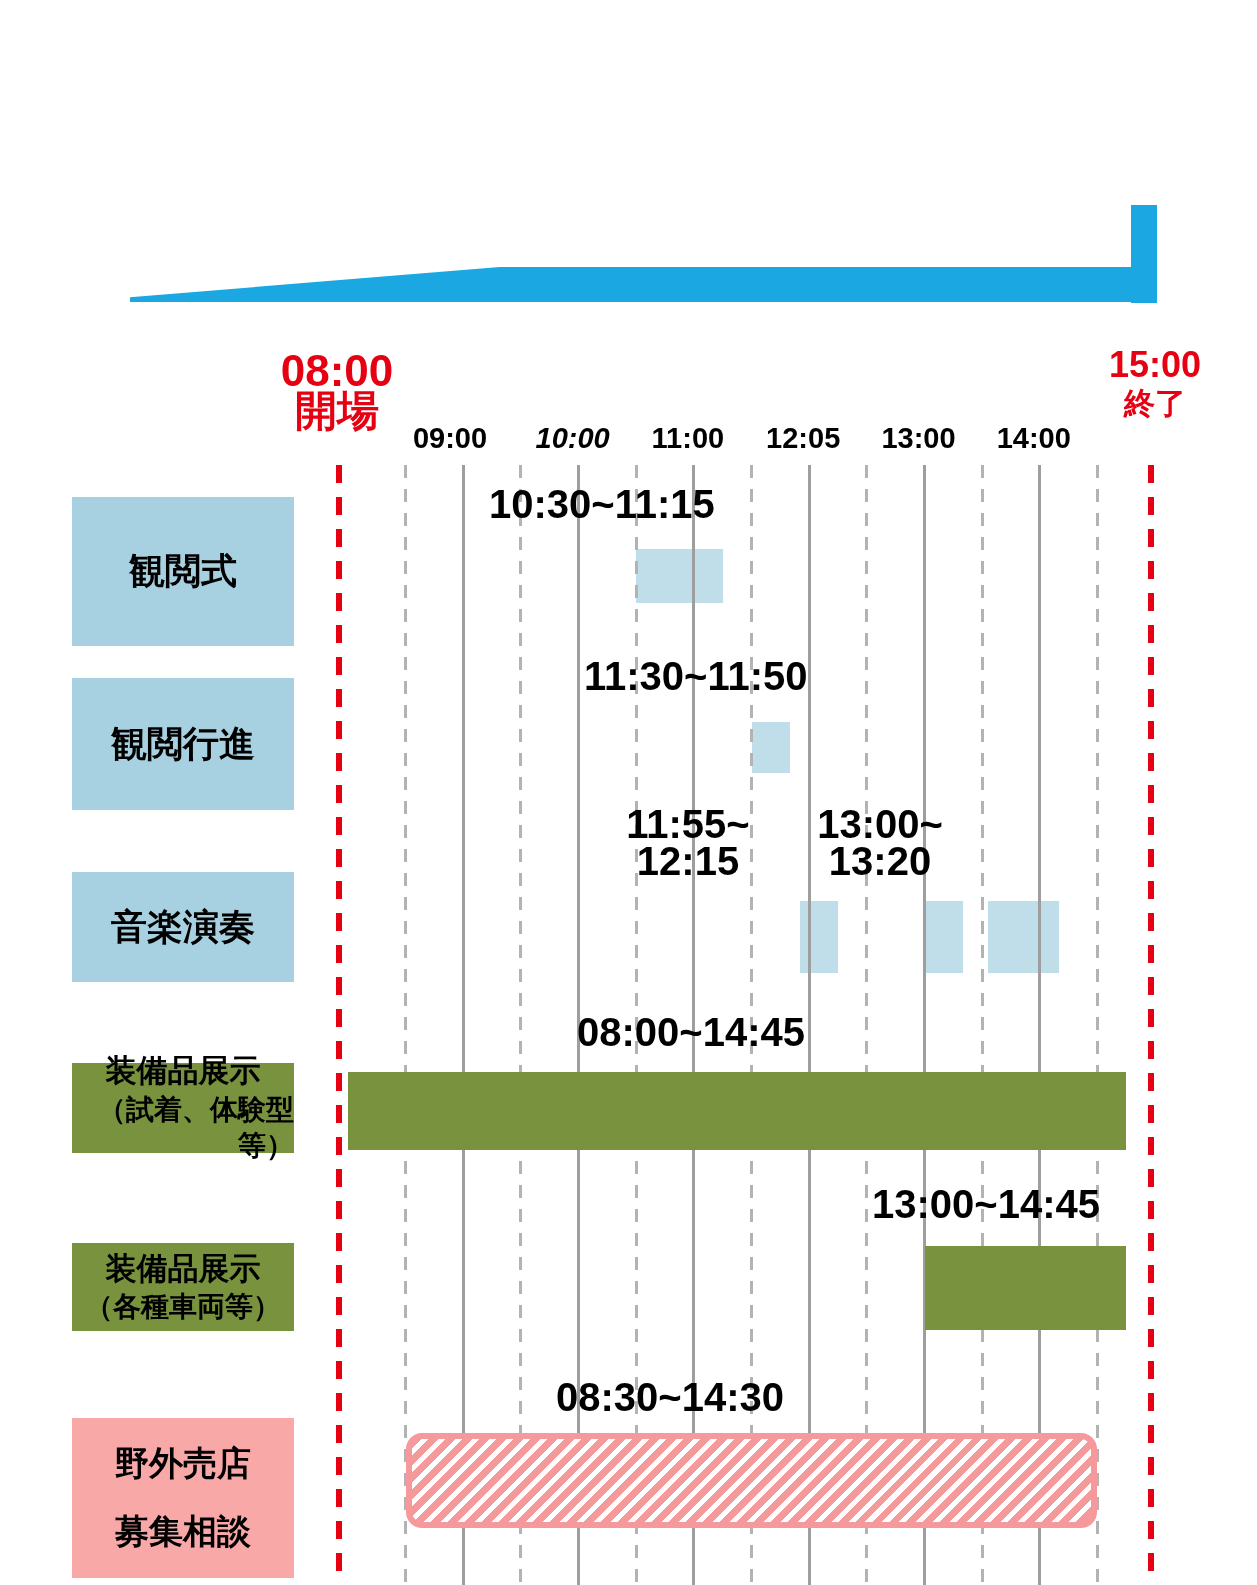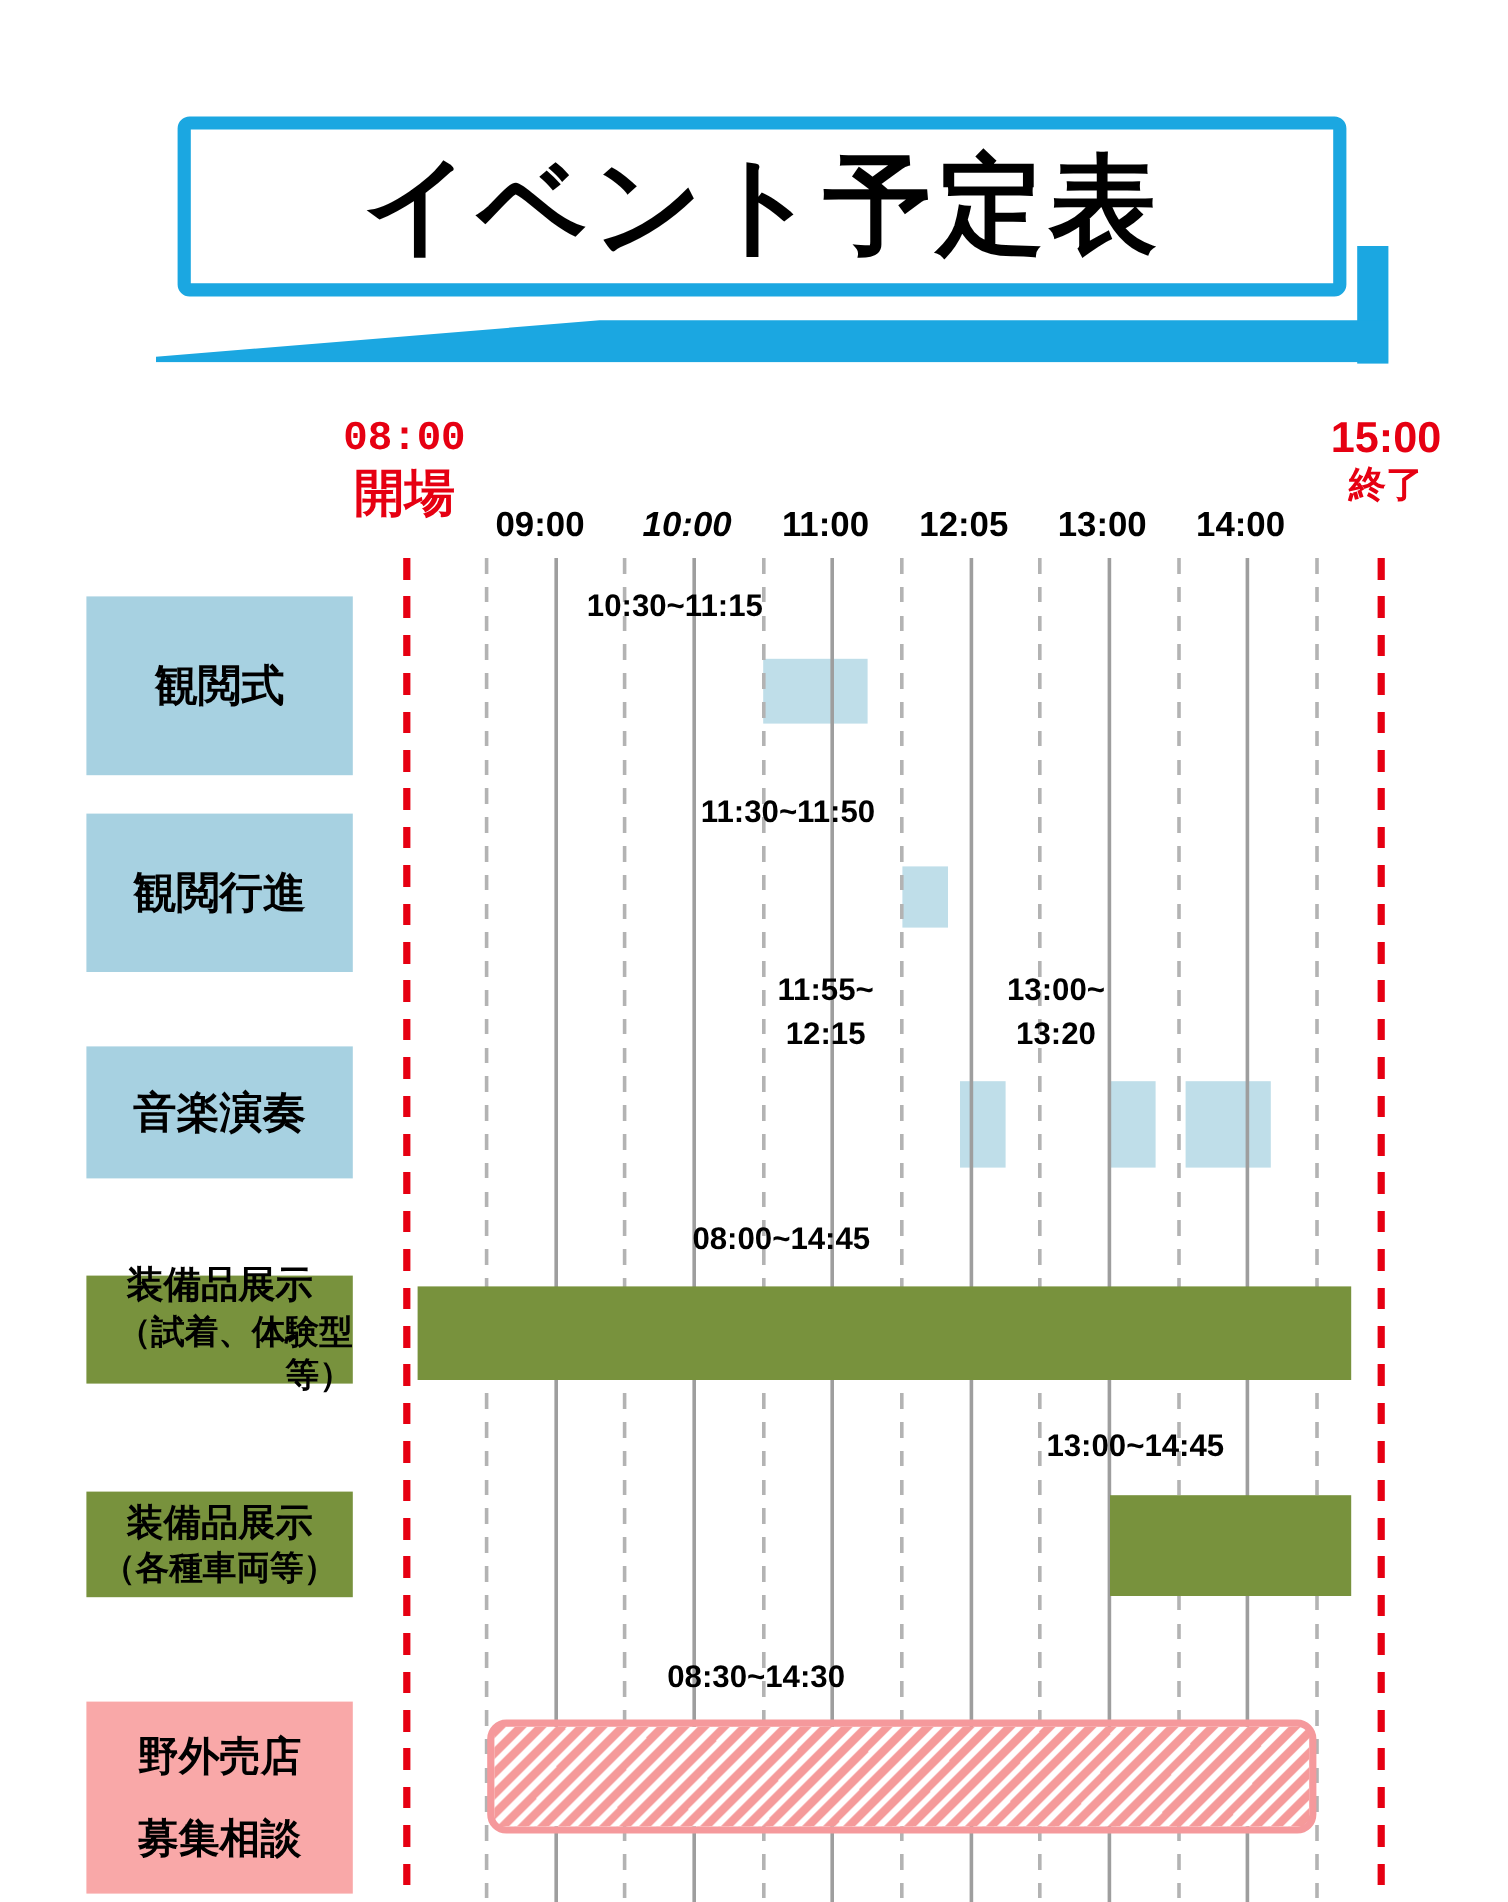--- a/index.html
+++ b/index.html
@@ -10,21 +10,21 @@
   .title-box{position:absolute;left:148px;top:97px;width:974px;height:150px;
     background:#fff;border:11px solid var(--accent);border-radius:10px;
     box-sizing:border-box;display:flex;align-items:center;justify-content:center;z-index:2;}
   .title-text{font-size:90px;letter-spacing:4px;line-height:1;}
   .swoosh{position:absolute;left:130px;top:263px;width:1027px;height:39px;background:var(--accent);
     clip-path:polygon(0 100%,0 88%,36% 10%,100% 10%,100% 100%);z-index:1;}
   .tail{position:absolute;left:1131px;top:205px;width:26px;height:98px;background:var(--accent);z-index:0;}
 
   
   .red-text{position:absolute;color:var(--red);text-align:center;width:220px;line-height:1;}
-  .open-time {left:227px;top:349px;font-size:34px;font-family:Liberation Mono, monospace;}
+  .open-time {left:227px;top:349px;font-size:44px;}
   .open-word {left:227px;top:390px;font-size:42px;}
   .close-time{left:1045px;top:347px;font-size:36px;}
   .close-word{left:1045px;top:388px;font-size:31px;}
 
   
   .hour-label{position:absolute;top:424px;width:130px;text-align:center;font-size:29px;line-height:1;}
   .vline{position:absolute;top:465px;height:1120px;}
   .vline.solid {width:3px;background:#9e9e9e;z-index:3;}
   .vline.dashed{width:3px;background:repeating-linear-gradient(180deg,#b3b3b3 0 13px,transparent 13px 24px);z-index:3;}
   .vline.red   {width:6px;background:repeating-linear-gradient(180deg,var(--red) 0 18px,transparent 18px 32px);z-index:5;}
@@ -38,33 +38,30 @@
   .row-label.pink {background:var(--pink);font-size:34px;justify-content:space-evenly;}
 
   
   .bar{position:absolute;}
   .bar.blue {background:var(--barblue);z-index:2;}
   .bar.green{background:var(--green);z-index:4;}
   .bar.pinkhatch{z-index:4;border:6px solid var(--pinkborder);border-radius:16px;box-sizing:border-box;
     background:repeating-linear-gradient(135deg,var(--pinkstripe) 0 7px,#fff 7px 12px);}
 
   
-  .caption{position:absolute;font-size:26px;line-height:37px;white-space:nowrap;z-index:6;}
+  .caption{position:absolute;font-size:40px;line-height:37px;white-space:nowrap;z-index:6;}
   .caption.multi{white-space:normal;text-align:center;width:180px;}
 </style>
 </head>
 <body>
 
 <div class="canvas">
 
   <div class="tail"></div>
   <div class="swoosh"></div>
-  <div class="title-box">
-    <span class="title-text">イベント予定表</span>
-  </div>
 
   <div class="red-text open-time">08:00</div>
   <div class="red-text open-word">開場</div>
   <div class="red-text close-time">15:00</div>
   <div class="red-text close-word">終了</div>
 
   <div id="chart">
       <div class="vline red" style="left: 336px;"></div>
       <div class="vline red" style="left: 1148px;"></div>
       <div class="vline solid" style="left: 461.8px;"></div>

